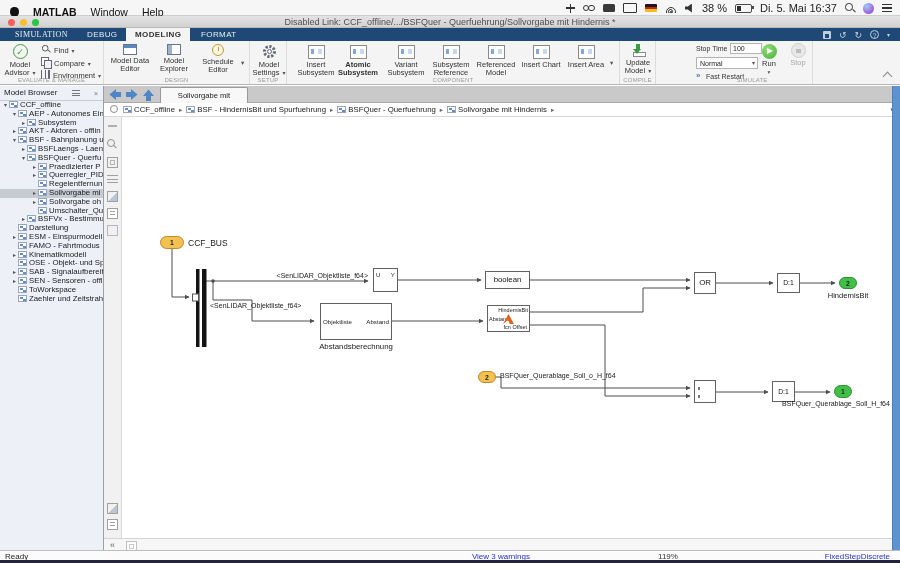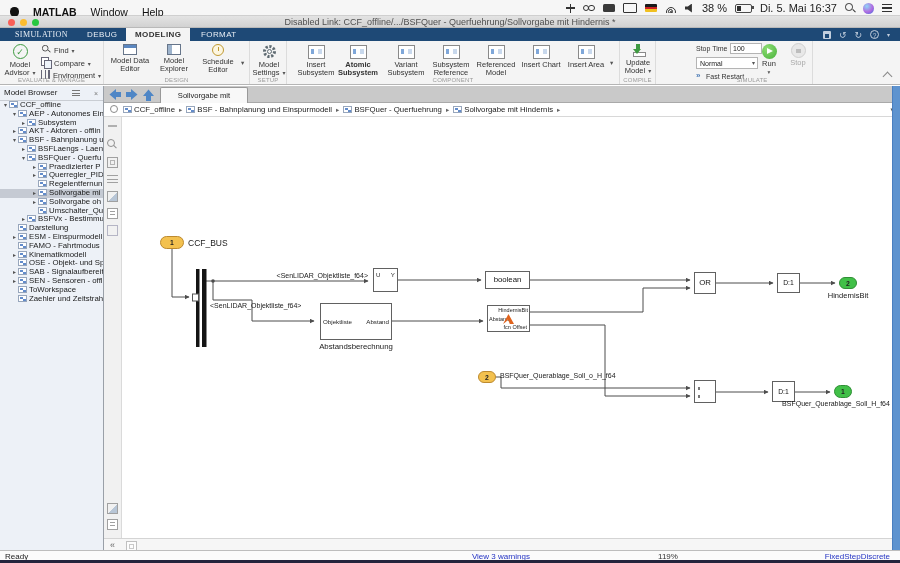--- a/index.html
+++ b/index.html
@@ -341,21 +341,21 @@
     <svg class="navarr" style="left:21px;" width="14" height="13">
         <path d="M6 1 L12.5 6.5 L6 12 L6 9 L1 9 L1 4 L6 4 Z" fill="#4e86c6"></path>
       </svg>
     <svg class="navarr" style="left:38px;" width="13" height="14">
         <path d="M1 8 L6.5 1.5 L12 8 L9 8 L9 13 L4 13 L4 8 Z" fill="#4e86c6"></path>
       </svg>
     <div class="doctab">Sollvorgabe mit Hindernis</div>
   </div>
 
   <div class="crumbbar">
-    <span class="rooto"></span><span class="crumb"><span class="ti"></span><span>CCF_offline</span></span><span class="crumb"><span class="ti"></span><span>BSF - Bahnplanung und Einspurmodell</span></span><span class="crumb"><span class="ti"></span><span>BSFQuer - Querfuehrung</span></span><span class="crumb"><span class="ti"></span><span>Sollvorgabe mit Hindernis</span></span>
+    <span class="rooto"></span><span class="crumb"><span class="ti"></span><span>CCF_offline</span></span><span class="crumb"><span class="ti"></span><span>BSF - HindernisBit und Spurfuehrung</span></span><span class="crumb"><span class="ti"></span><span>BSFQuer - Querfuehrung</span></span><span class="crumb"><span class="ti"></span><span>Sollvorgabe mit Hindernis</span></span>
     <span class="bcaret">▾</span>
   </div>
 
   <div class="palette">
     <span class="pico p-dash" style="top:8px;"></span>
     <span class="pico p-zoom" style="top:22px;"></span>
     <span class="pico p-border p-fit" style="top:40px;"></span>
     <span class="pico p-pan" style="top:58px;"></span>
     <span class="pico p-img" style="top:74px;"></span>
     <span class="pico p-leg" style="top:91px;"></span>

